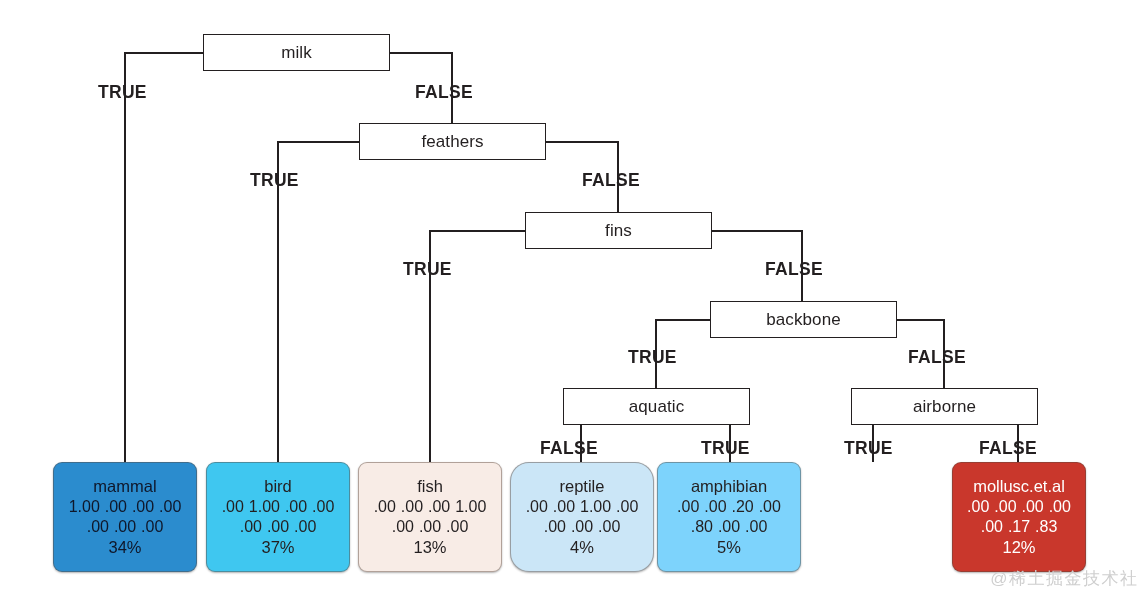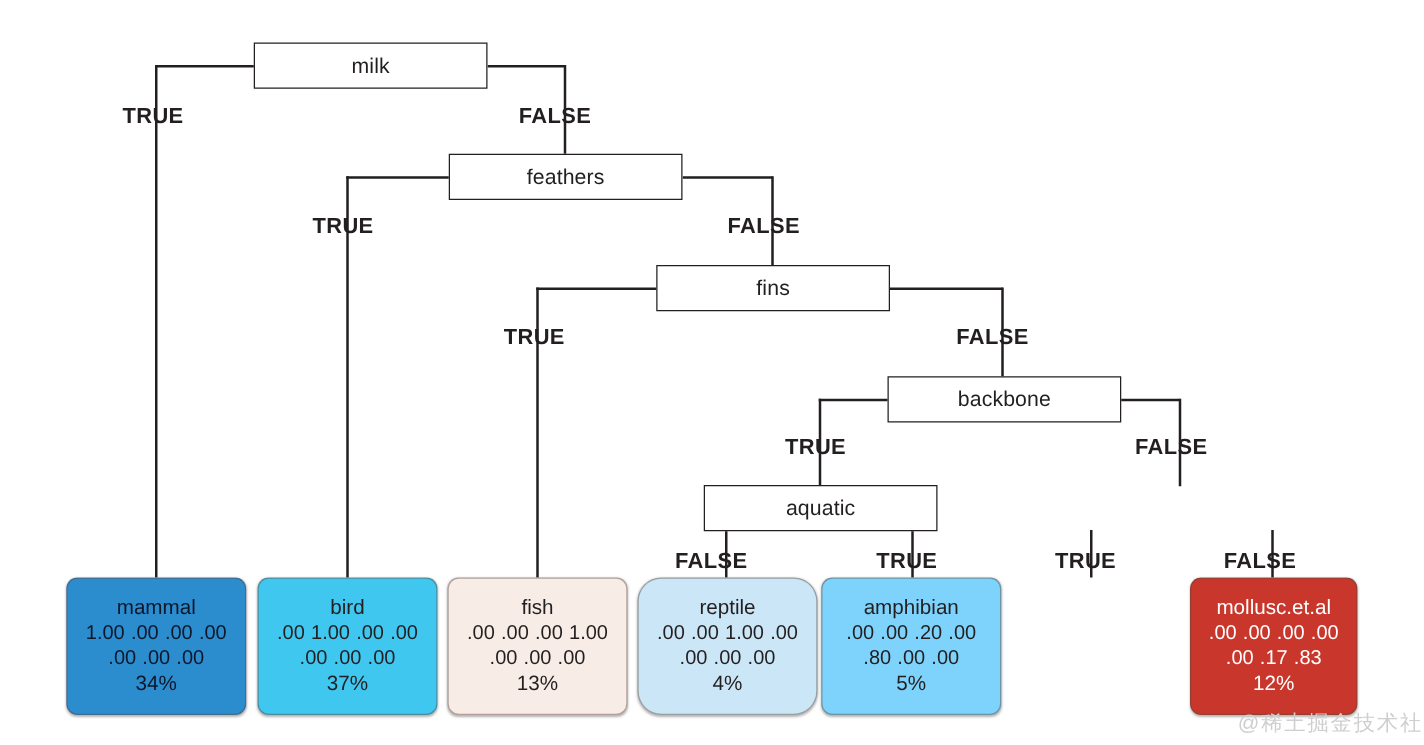--- a/index.html
+++ b/index.html
@@ -137,20 +137,23 @@
   </div>
 
   <div class="split-node" style="left:525px;top:212px;width:187px;height:37px;">
     <span>fins</span>
   </div>
 
   <div class="split-node" style="left:563px;top:388px;width:187px;height:37px;">
     <span>aquatic</span>
   </div>
 
+  <div class="split-node" style="left:851px;top:388px;width:187px;height:37px;">
+    <span>airborne</span>
+  </div>
 
   <div class="branch-label" style="left:98px;top:82px;">TRUE</div>
   <div class="branch-label" style="left:415px;top:82px;">FALSE</div>
 
   <div class="branch-label" style="left:250px;top:170px;">TRUE</div>
   <div class="branch-label" style="left:582px;top:170px;">FALSE</div>
 
   <div class="branch-label" style="left:403px;top:259px;">TRUE</div>
   <div class="branch-label" style="left:765px;top:259px;">FALSE</div>
 

